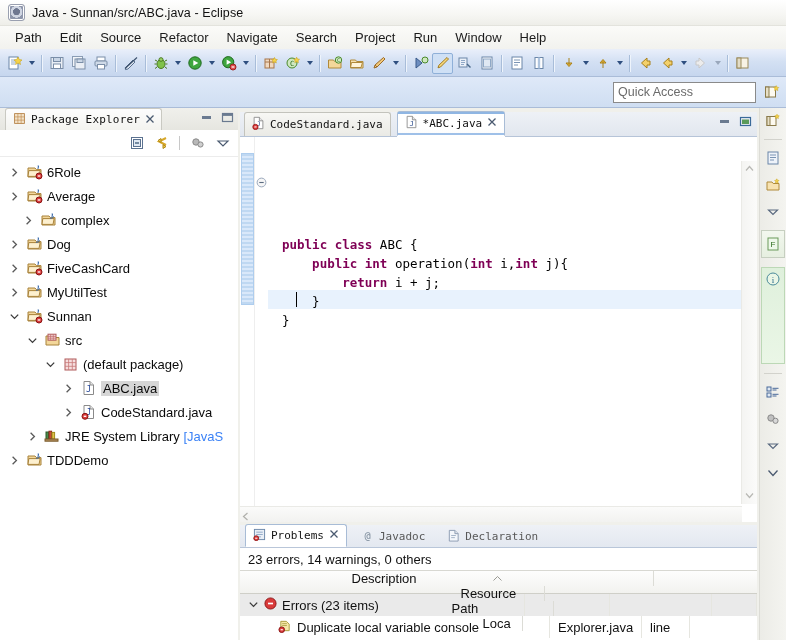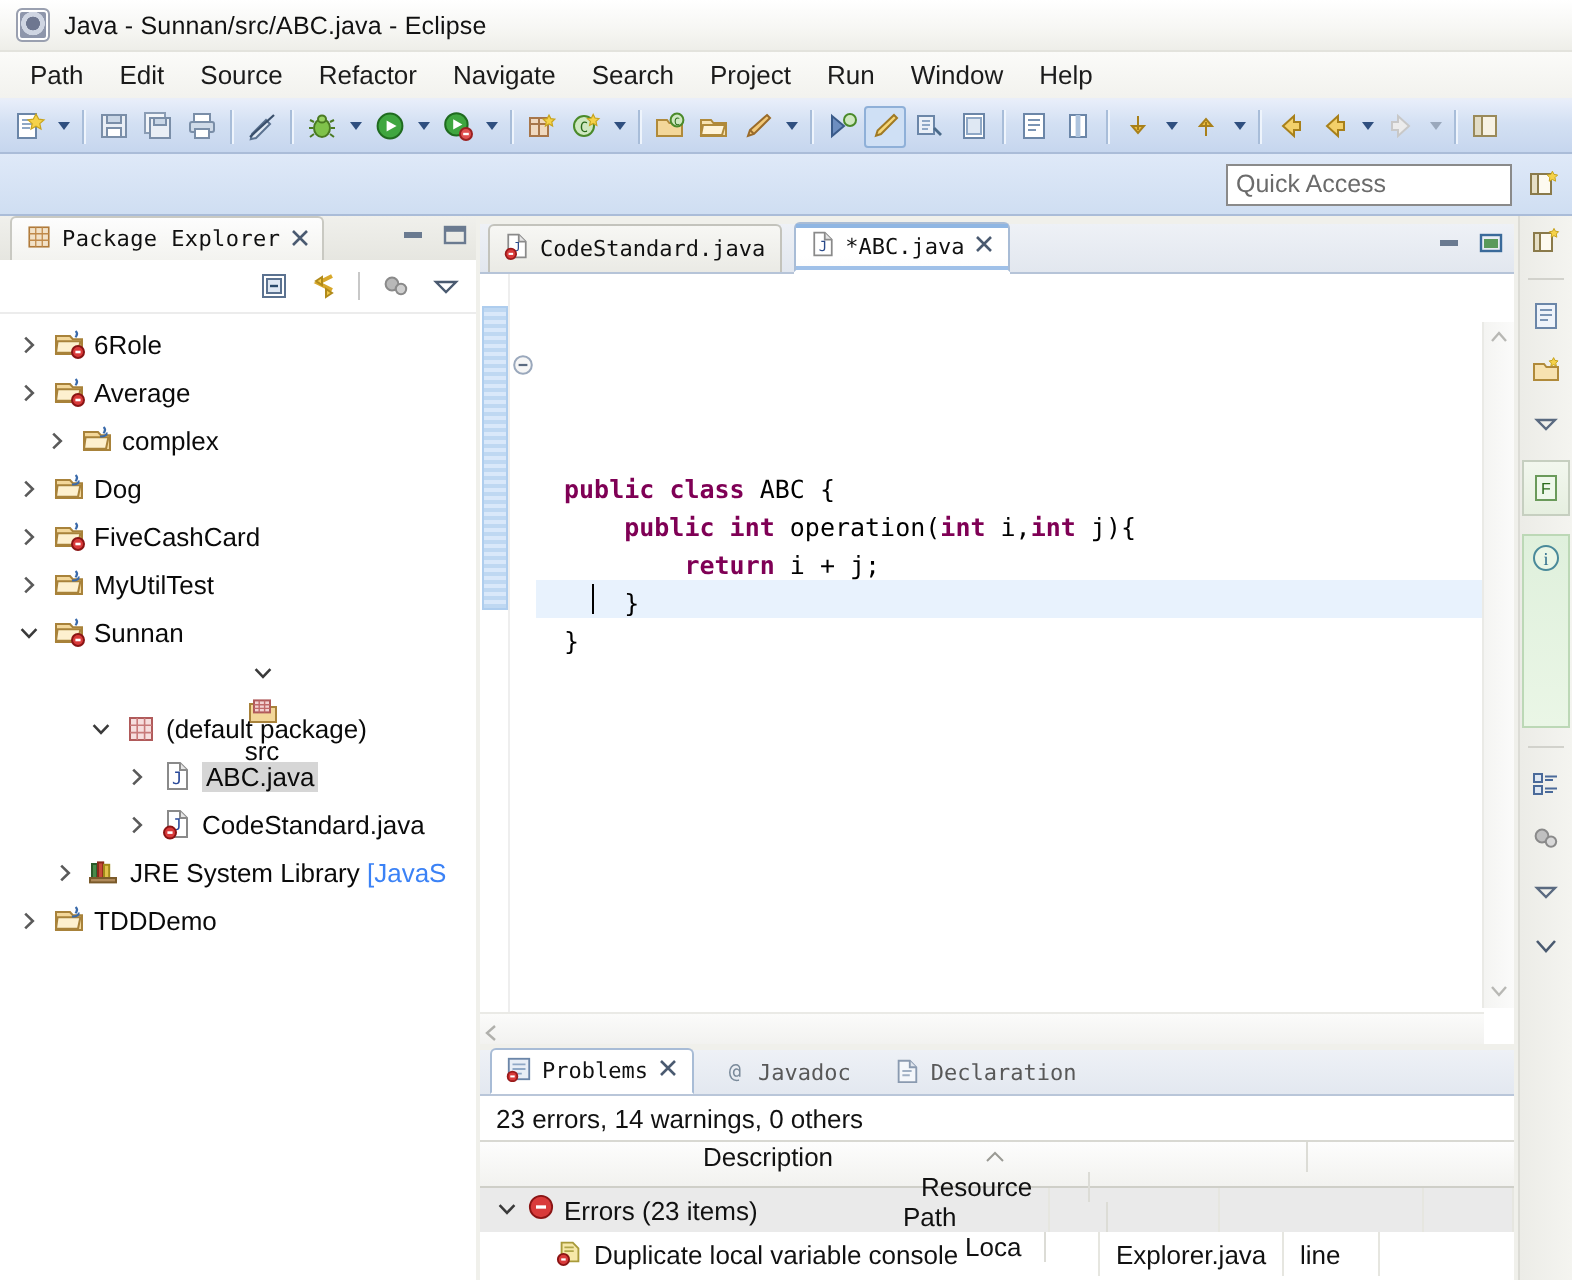--- a/index.html
+++ b/index.html
@@ -615,21 +615,21 @@
                 <svg width="17" height="16" viewBox="0 0 17 16">
                   <path d="M2 4h7l1.4 1.6H15V13H2z" fill="#f3d79a" stroke="#a8823a"></path>
                   <path d="M2.8 6.6h11.4L13 12.4H2z" fill="#fdf0cf" stroke="#a8823a"></path>
                   <path d="M11.8 1.5c1.6 1.3.4 2.3 0 3.2" fill="none" stroke="#3a6aaa" stroke-width="1.1"></path>
                   <circle cx="13" cy="12" r="3" fill="#d93a3a" stroke="#8a1414"></circle>
                   <path d="M11.7 12h2.6" stroke="#fff" stroke-width="1.3"></path>
                 </svg>
               </span>
               <span class="tlabel">Sunnan</span>
             </div>
-            <div class="trow" style="padding-left: 24px; flex-direction: column;">
+            <div class="trow" style="padding-left: 24px;">
               <span class="twist">
                 <svg width="11" height="11" viewBox="0 0 11 11">
                   <path d="M1.8 3.6L5.5 7.4 9.2 3.6" fill="none" stroke="#3a3a3a" stroke-width="1.3"></path>
                 </svg>
               </span>
               <span class="tico">
                 <svg width="17" height="16" viewBox="0 0 17 16">
                   <path d="M2 4h6l1.2 1.5H15V13H2z" fill="#f3d79a" stroke="#a8823a"></path>
                   <rect x="4" y="2.2" width="8" height="6" fill="#f2d2d2" stroke="#b05a5a"></rect>
                   <path d="M4 4.4h8M4 6.2h8M6.6 2.2v6M9.3 2.2v6" stroke="#c06a6a" stroke-width=".7"></path>

